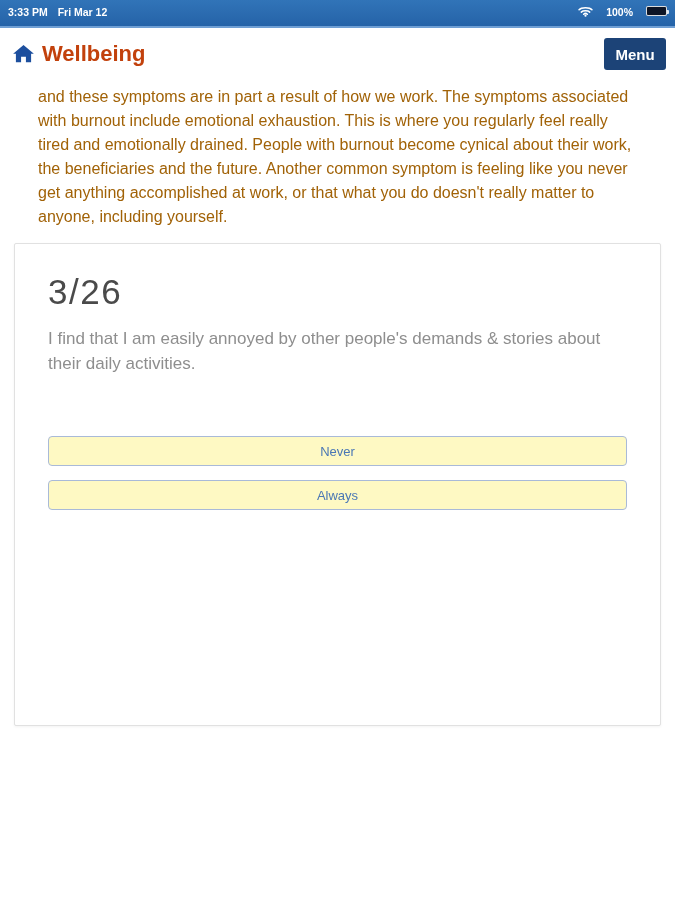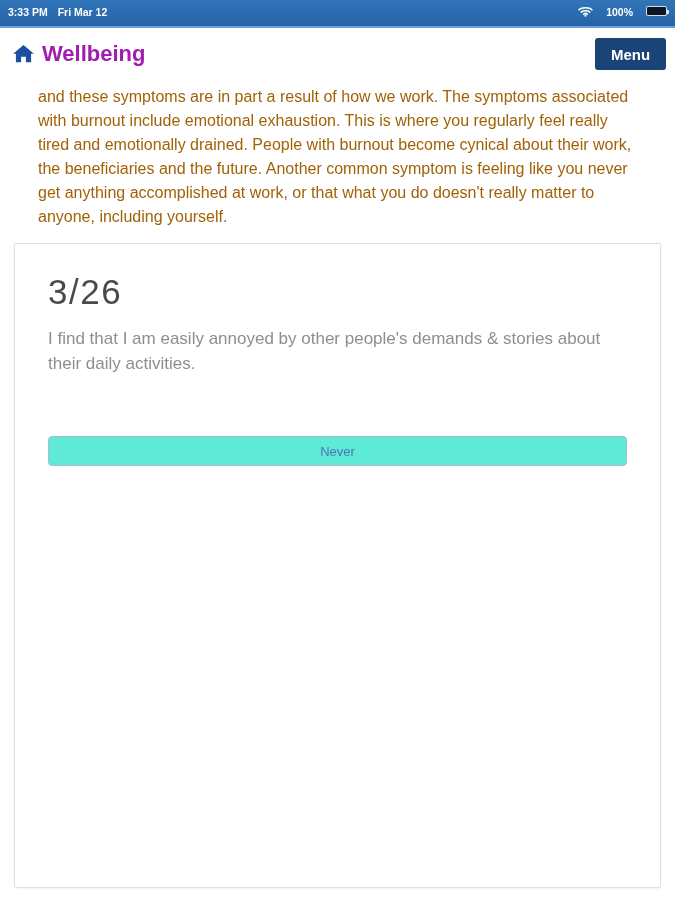--- a/index.html
+++ b/index.html
@@ -30,42 +30,42 @@
   }
 
   
   .header {
     height:52px; background:#fff;
     display:flex; align-items:center; justify-content:space-between;
     padding:0 9px 0 13px;
   }
   .header-title {
     display:flex; align-items:center; gap:8px;
-    color:#a21caf; font-size:22px; font-weight:700;
+    color:#c2410c; font-size:22px; font-weight:700;
   }
   .menu-btn {
     background:#1c4377; color:#fff;
     font-family:"Liberation Sans", sans-serif;
     font-size:15px; font-weight:700;
-    width:71px; height:32px;
+    width:62px; height:32px;
     border:none; border-radius:3px;
     cursor:pointer;
   }
 
   
   .intro {
     padding:5px 38px 0 38px;
     font-size:16px; line-height:24px;
     color:#a16207;
   }
 
   
   .card {
     margin:14px 14px 0 14px;
-    height:645px;
+    height:483px;
     background:#fff;
     border:1px solid #e1e1e1;
     border-radius:2px;
     box-shadow:0 1px 3px rgba(0,0,0,0.05);
     padding:28px 33px 0 33px;
   }
   .progress {
     font-size:35px; font-weight:300;
     color:#4a4a4a; letter-spacing:1.5px;
   }
@@ -73,21 +73,21 @@
     margin-top:14px;
     font-size:17px; line-height:25px;
     color:#8e8e8e;
   }
   .options {
     margin-top:60px;
   }
   .option-btn {
     width:100%; height:30px;
     margin-bottom:14px;
-    background:#5eead4;
+    background:#fef9c3;
     border:1px solid #a9bad8;
     border-radius:4px;
     display:flex; align-items:center; justify-content:center;
     color:#4a77b5; font-size:13px;
     font-family:"Liberation Sans", sans-serif;
     cursor:pointer;
   }
 </style>
 </head>
 <body>
@@ -123,14 +123,15 @@
   <button class="menu-btn">Menu</button>
 </div>
 
 <div class="intro">and these symptoms are in part a result of how we work. The symptoms associated with burnout include emotional exhaustion. This is where you regularly feel really tired and emotionally drained. People with burnout become cynical about their work, the beneficiaries and the future. Another common symptom is feeling like you never get anything accomplished at work, or that what you do doesn't really matter to anyone, including yourself.</div>
 
 <div class="card">
   <div class="progress">3/26</div>
   <div class="question-text">I find that I am easily annoyed by other people's demands &amp; stories about their daily activities.</div>
   <div class="options">
     <div class="option-btn">Never</div>
+    <div class="option-btn">Always</div>
   </div>
 </div>
 
 </body></html>

